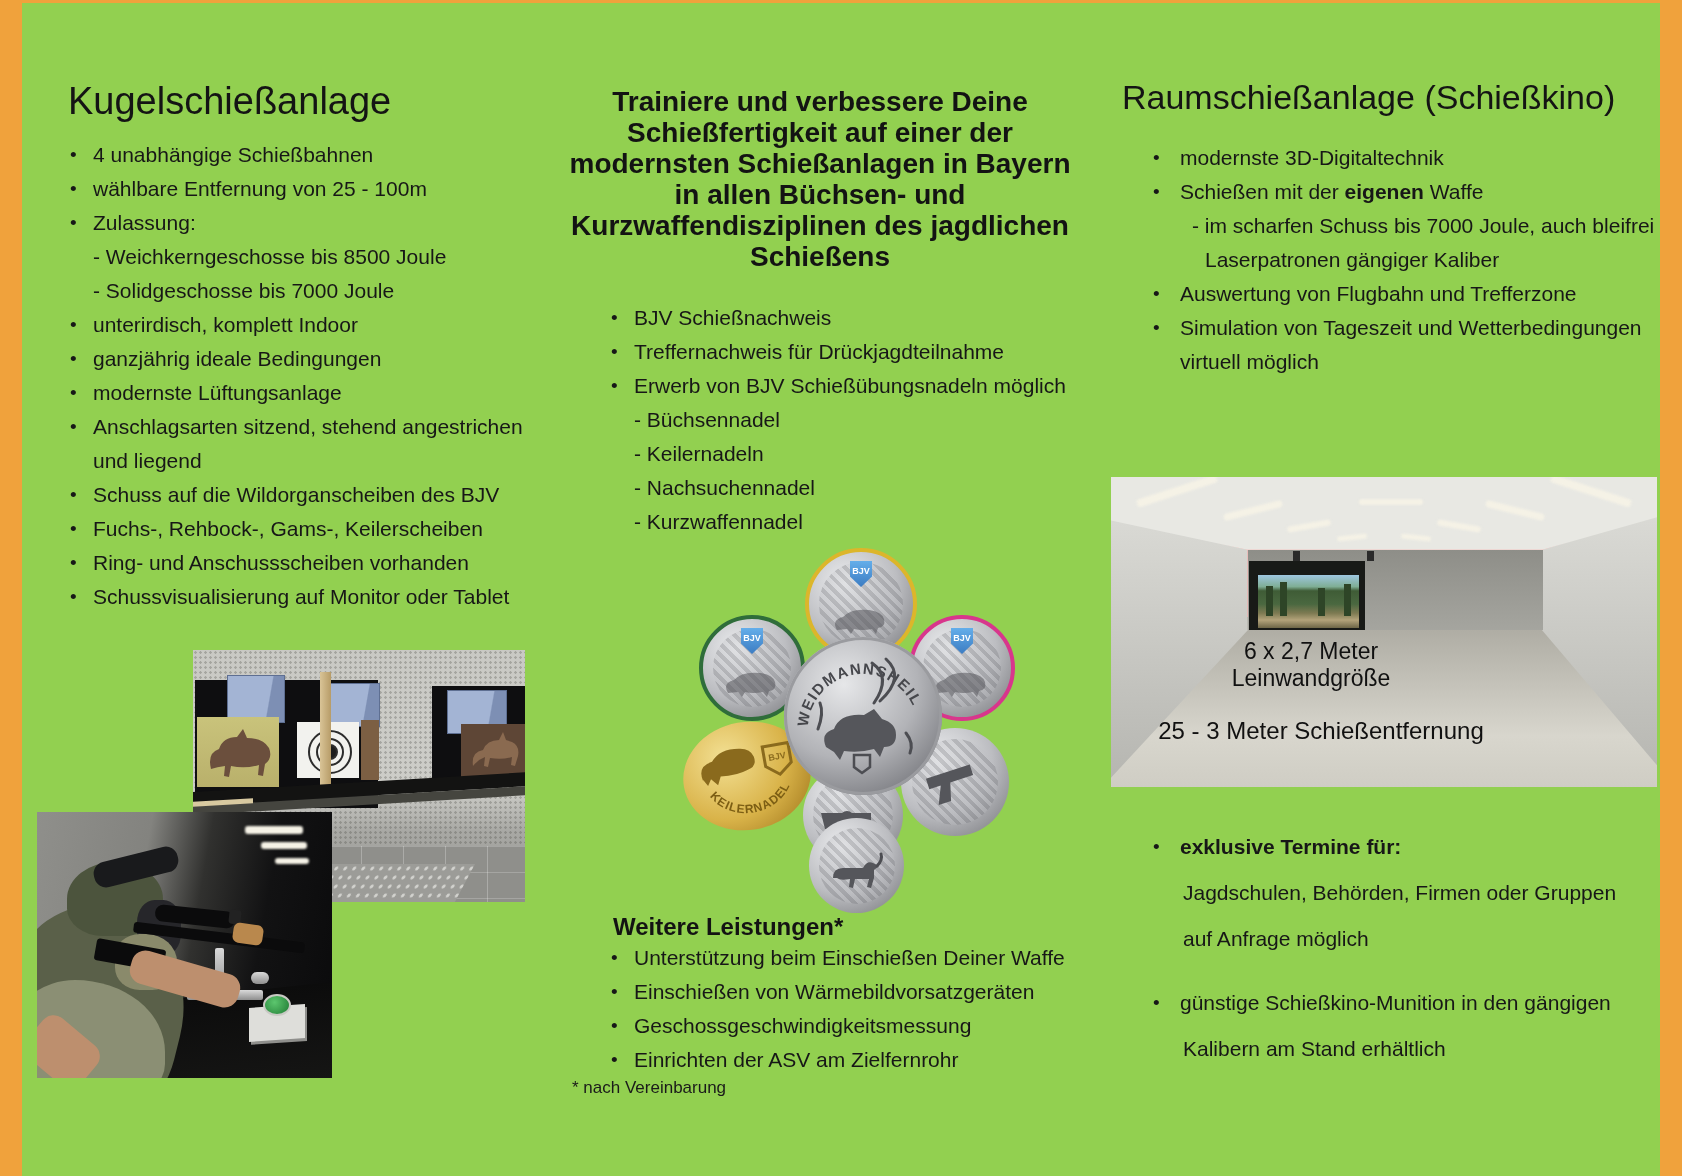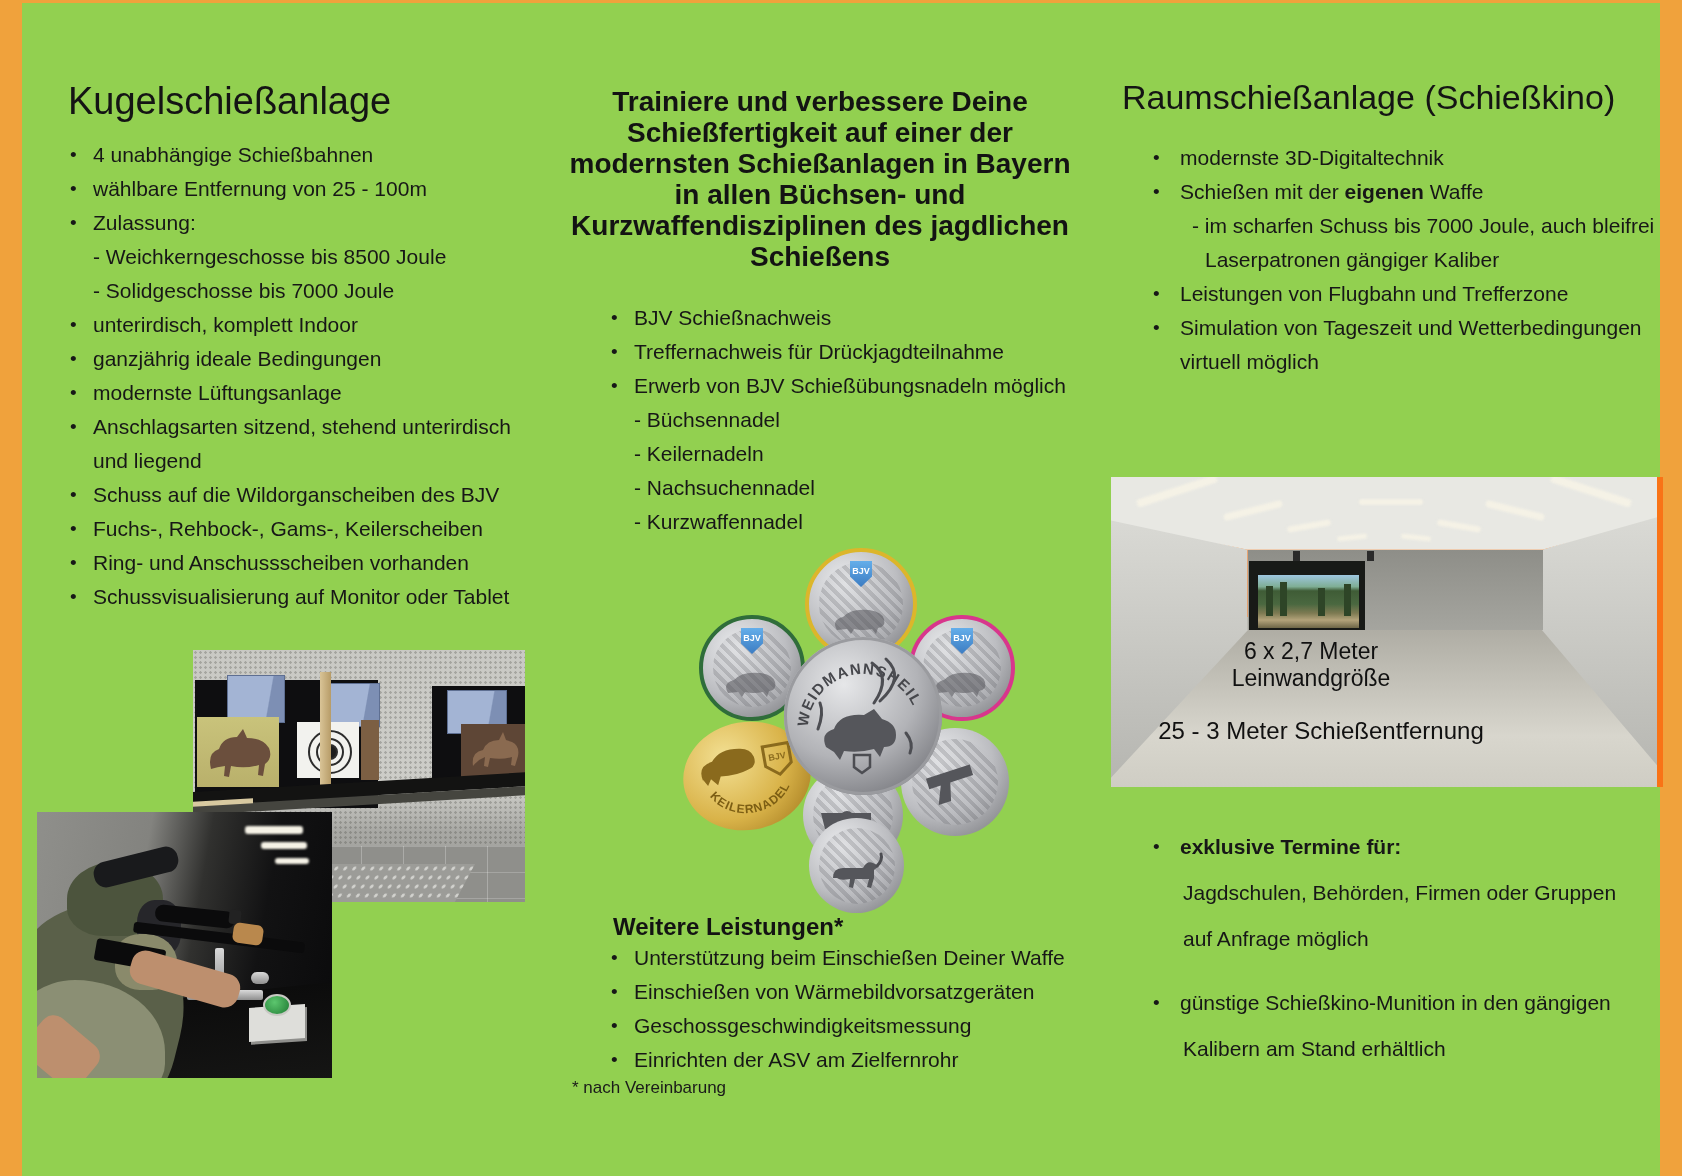--- a/index.html
+++ b/index.html
@@ -62,21 +62,21 @@
   .muff{background:#26262a;}
   .camo{background:#8a8a6b;background-image:radial-gradient(circle at 30% 40%,#5d5f48 6px,transparent 7px),radial-gradient(circle at 70% 60%,#6b6d52 5px,transparent 6px);}
   .vest{background:#8b8f74;}
   .shoulder{background:#5a6049;}
   .skin{background:#bd8f6e;border-radius:14px;}
   .gun{background:#0b0b0c;border-radius:3px;}
   .silver{background:linear-gradient(180deg,#d9d9d9,#8e8e8e);border-radius:2px;}
   .btnbox{background:#dededa;box-shadow:2px 3px 0 #8f8f8c;}
   .greenbtn{background:radial-gradient(circle at 40% 35%,#5cc66e,#1f7a33);border-radius:50%;border:2px solid #c9c9c4;}
 
-  .cinema{left:1111px;top:477px;width:546px;height:310px;background:#f97316;padding-left:6px;}
+  .cinema{left:1111px;top:477px;width:546px;height:310px;background:#fca5a5;}
   .cin-floor{left:0;top:140px;width:546px;height:170px;background:linear-gradient(180deg,#aaa89f,#d8d6cd 70%,#cfcdc4);}
   .cin-wall{background:linear-gradient(180deg,#dfdfda,#b5b5b0);}
   .cin-left{left:0;top:0;width:546px;height:310px;clip-path:polygon(0 13%,25% 23.5%,25% 49.5%,0 97%);}
   .cin-right{left:0;top:0;width:546px;height:310px;clip-path:polygon(100% 12%,79% 23.5%,79% 49.5%,100% 93%);}
   .cin-ceil{left:0;top:0;width:546px;height:310px;background:linear-gradient(180deg,#ececе7,#dcdcd6);background-color:#e8e8e3;clip-path:polygon(0 0,100% 0,100% 13%,79% 23.5%,25% 23.5%,0 14%);}
   .cin-back{left:137px;top:73px;width:295px;height:80px;background:linear-gradient(180deg,#8e8e88,#a5a59f);}
   .cin-screen-frame{left:138px;top:84px;width:116px;height:69px;background:#181a17;}
   .cin-screen{left:147px;top:98px;width:101px;height:53px;
       background:linear-gradient(180deg,#9ec7e0 0%,#7fae95 22%,#3f5c36 30%,#4a6840 55%,#7d7a52 72%,#b3a37a 85%,#6d6647 100%);}
   .tree{position:absolute;bottom:12px;width:7px;background:#2e4527;}
@@ -111,21 +111,21 @@
   <h1 class="title left-title">Kugelschießanlage</h1>
   <div class="list main-list">
       <div class="li t-bullet"><span class="dot">•</span><span class="li-text">4 unabhängige Schießbahnen</span></div>
       <div class="li t-bullet"><span class="dot">•</span><span class="li-text">wählbare Entfernung von 25 - 100m</span></div>
       <div class="li t-bullet"><span class="dot">•</span><span class="li-text">Zulassung:</span></div>
       <div class="li t-sub"><span class="li-text">- Weichkerngeschosse bis 8500 Joule</span></div>
       <div class="li t-sub"><span class="li-text">- Solidgeschosse bis 7000 Joule</span></div>
       <div class="li t-bullet"><span class="dot">•</span><span class="li-text">unterirdisch, komplett Indoor</span></div>
       <div class="li t-bullet"><span class="dot">•</span><span class="li-text">ganzjährig ideale Bedingungen</span></div>
       <div class="li t-bullet"><span class="dot">•</span><span class="li-text">modernste Lüftungsanlage</span></div>
-      <div class="li t-bullet"><span class="dot">•</span><span class="li-text">Anschlagsarten sitzend, stehend unterirdisch</span></div>
+      <div class="li t-bullet"><span class="dot">•</span><span class="li-text">Anschlagsarten sitzend, stehend angestrichen</span></div>
       <div class="li t-cont"><span class="li-text">und liegend</span></div>
       <div class="li t-bullet"><span class="dot">•</span><span class="li-text">Schuss auf die Wildorganscheiben des BJV</span></div>
       <div class="li t-bullet"><span class="dot">•</span><span class="li-text">Fuchs-, Rehbock-, Gams-, Keilerscheiben</span></div>
       <div class="li t-bullet"><span class="dot">•</span><span class="li-text">Ring- und Anschussscheiben vorhanden</span></div>
       <div class="li t-bullet"><span class="dot">•</span><span class="li-text">Schussvisualisierung auf Monitor oder Tablet</span></div>
     </div>
 
   <div class="photo lanes">
     <div class="abs speckle" style="inset:0;"></div>
     <div class="abs cell" style="left:2px;top:30px;width:183px;height:128px;"></div>
@@ -278,21 +278,21 @@
       <div class="li t-bullet"><span class="dot">•</span><span class="li-text">Einrichten der ASV am Zielfernrohr</span></div>
     </div>
   <div class="footnote">* nach Vereinbarung</div>
 
   <h1 class="title right-title">Raumschießanlage (Schießkino)</h1>
   <div class="list right-list">
       <div class="li t-bullet"><span class="dot">•</span><span class="li-text">modernste 3D-Digitaltechnik</span></div>
       <div class="li t-bullet"><span class="dot">•</span><span class="li-text"><span>Schießen mit der </span><span class="b">eigenen</span><span> Waffe</span></span></div>
       <div class="li t-sub"><span class="li-text">- im scharfen Schuss bis 7000 Joule, auch bleifrei</span></div>
       <div class="li t-sub2"><span class="li-text">Laserpatronen gängiger Kaliber</span></div>
-      <div class="li t-bullet"><span class="dot">•</span><span class="li-text">Leistungen von Flugbahn und Trefferzone</span></div>
+      <div class="li t-bullet"><span class="dot">•</span><span class="li-text">Auswertung von Flugbahn und Trefferzone</span></div>
       <div class="li t-bullet"><span class="dot">•</span><span class="li-text">Simulation von Tageszeit und Wetterbedingungen</span></div>
       <div class="li t-cont"><span class="li-text">virtuell möglich</span></div>
     </div>
 
   <div class="photo cinema">
     <div class="abs cin-floor"></div>
     <div class="abs cin-wall cin-left speckle"></div>
     <div class="abs cin-wall cin-right speckle"></div>
     <div class="abs cin-ceil"></div>
     <div class="abs cin-back"></div>

